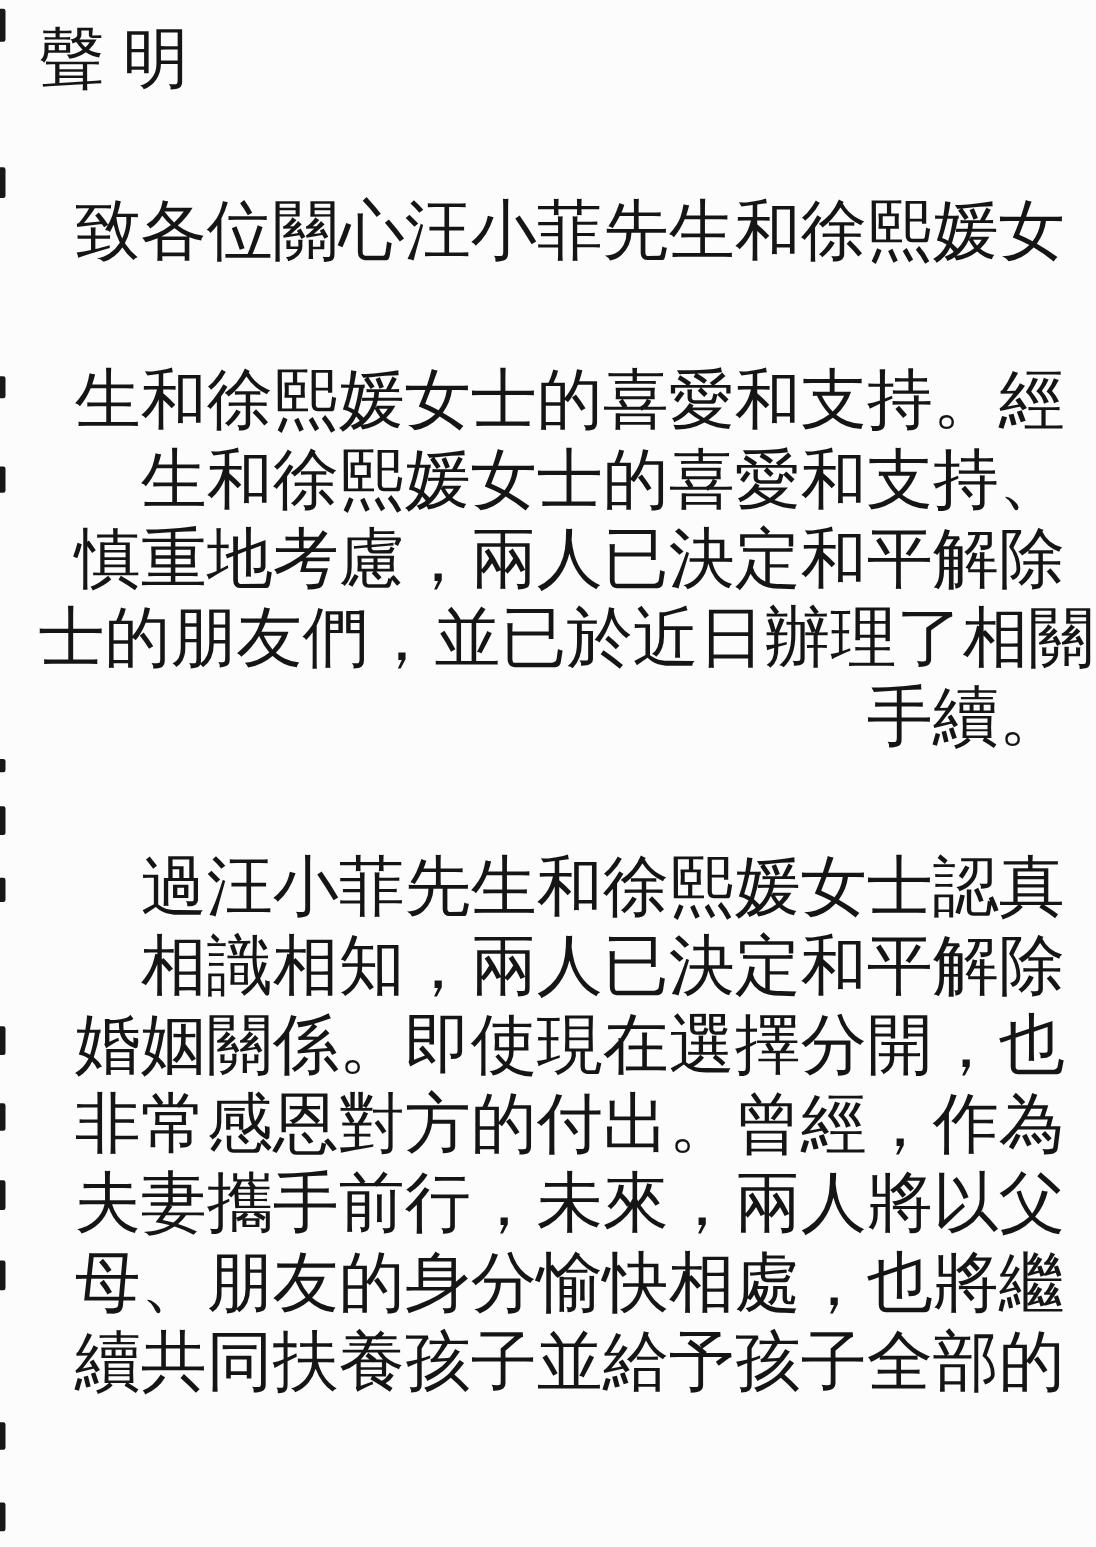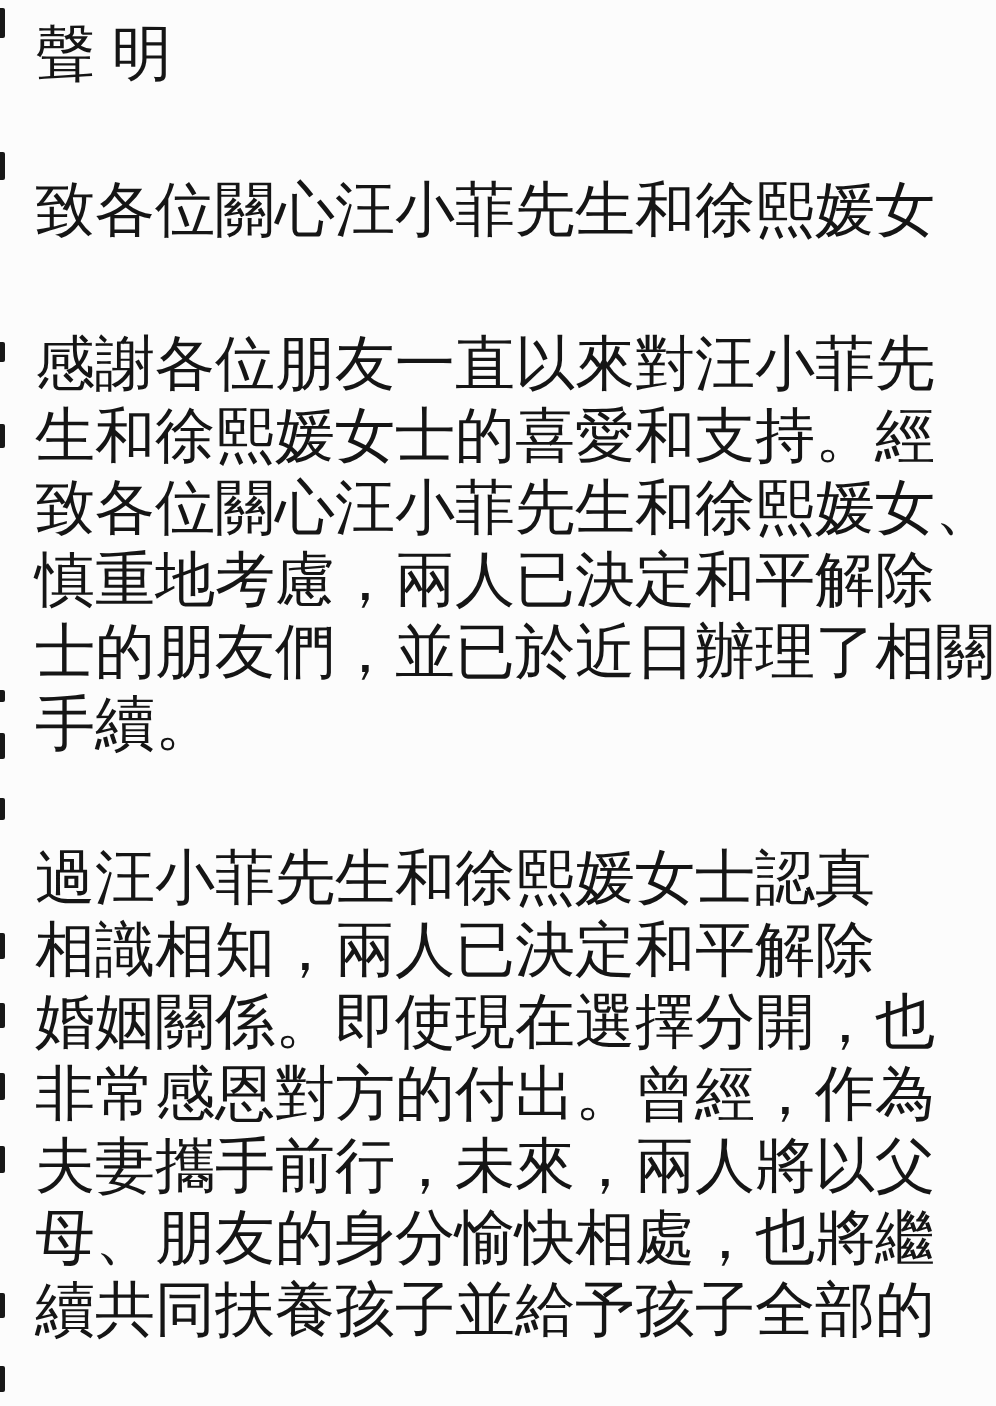--- a/index.html
+++ b/index.html
@@ -36,20 +36,21 @@
   }
   .para:last-child {
     margin-bottom: 0;
   }
   .line {
     font-size: 60px;
     font-weight: 400;
     line-height: 72px;
     white-space: nowrap;
     letter-spacing: 0;
+    text-align: right;
   }
   
   .artifact {
     position: absolute;
     left: 0;
     width: 5px;
     background: #181818;
     border-radius: 0 2px 2px 0;
   }
 </style>
@@ -58,23 +59,22 @@
 
 <div class="page">
 
   <h1 class="title">聲 明</h1>
 
   <div class="para">
     <div class="line">致各位關心汪小菲先生和徐熙媛女</div>
   </div>
 
   <div class="para">
-    <div class="line">感謝各位朋友一直以來對汪小菲先</div>
     <div class="line">生和徐熙媛女士的喜愛和支持。經</div>
-    <div class="line">致各位關心汪小菲先生和徐熙媛女、</div>
+    <div class="line">生和徐熙媛女士的喜愛和支持、</div>
     <div class="line">慎重地考慮，兩人已決定和平解除</div>
     <div class="line">士的朋友們，並已於近日辦理了相關</div>
     <div class="line">手續。</div>
   </div>
 
   <div class="para">
     <div class="line">過汪小菲先生和徐熙媛女士認真</div>
     <div class="line">相識相知，兩人已決定和平解除</div>
     <div class="line">婚姻關係。即使現在選擇分開，也</div>
     <div class="line">非常感恩對方的付出。曾經，作為</div>

